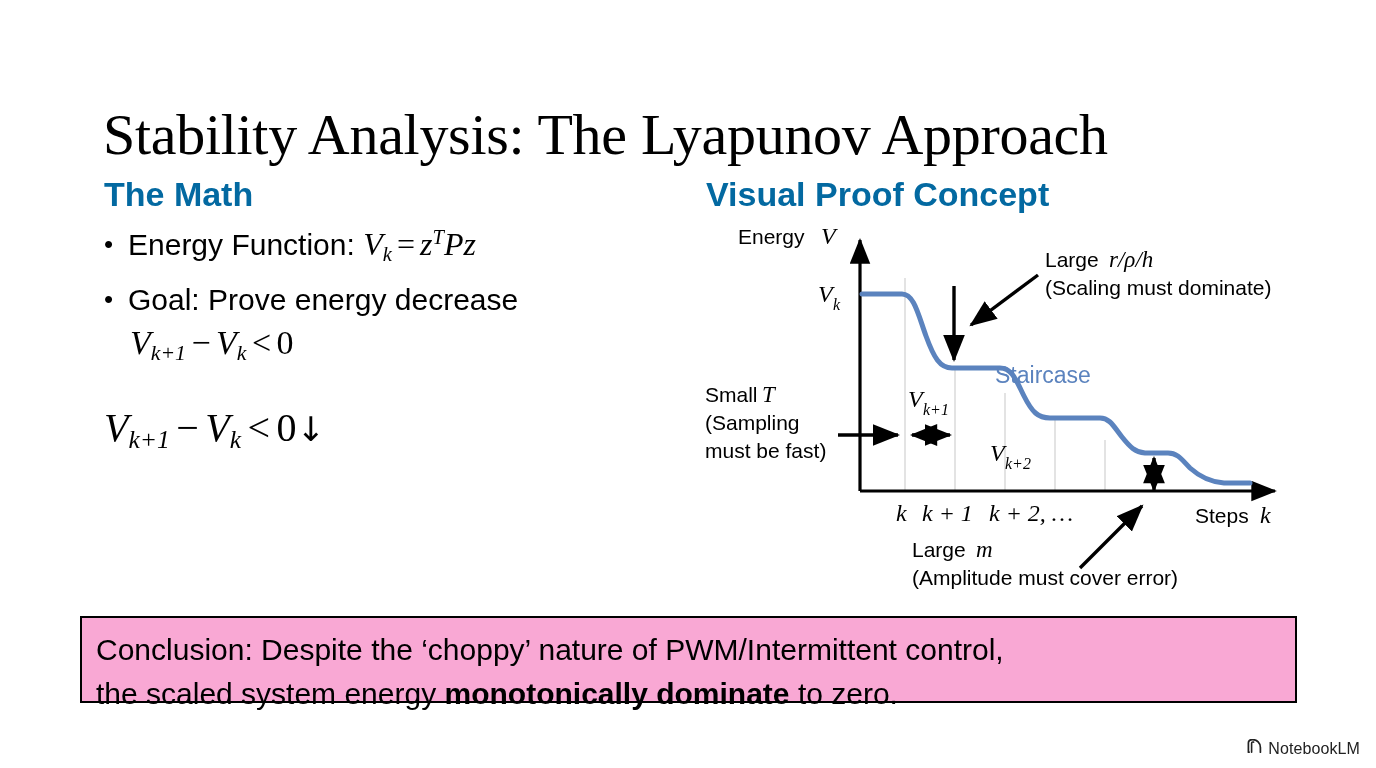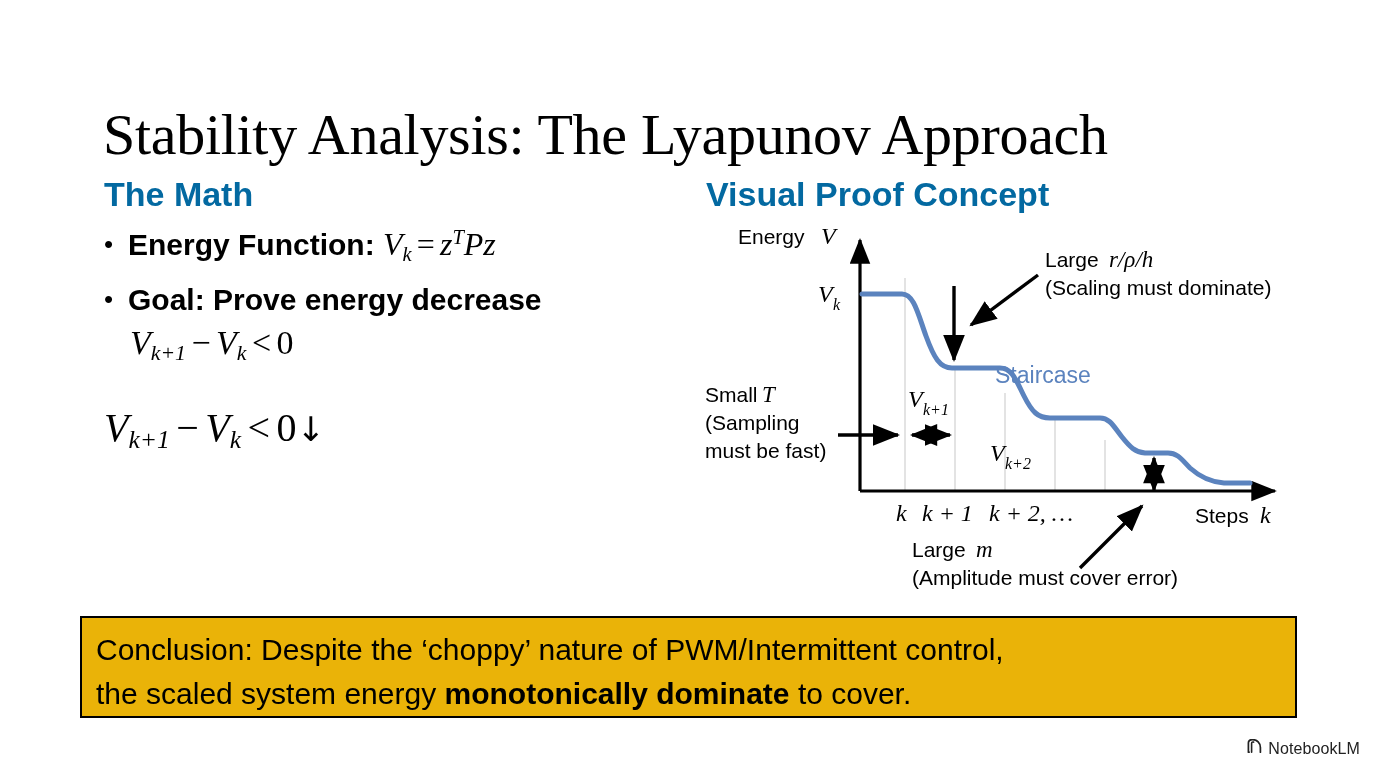--- a/index.html
+++ b/index.html
@@ -67,21 +67,20 @@
     flex: 0 0 auto;
     width: 24px;
     font-size: 26px;
     line-height: 41px;
   }
   .bullet-body { flex: 1 1 auto; }
   .bullet-text {
     font-family: "Liberation Sans", sans-serif;
     font-size: 30px;
     line-height: 41px;
-    font-weight: bold;
   }
 
   
   .math {
     font-family: "Liberation Serif", serif;
     font-style: italic;
     white-space: nowrap;
   }
   .math .up  { font-style: normal; }
   .math sub  {
@@ -134,23 +133,23 @@
   .dg-text   { font-family: "Liberation Sans", sans-serif; fill: #000; }
   .dg-math   { font-family: "Liberation Serif", serif; font-style: italic; fill: #000; }
   .dg-blue   { fill: #5b83be; }
 
   
   #conclusion-box {
     position: absolute;
     left: 80px;
     top: 616px;
     width: 1217px;
-    height: 102px;
+    height: 87px;
     border: 2px solid #000;
-    background: #eab308;
+    background: #f9a8d4;
     padding: 10px 20px 0 14px;
   }
   #conclusion-text {
     font-family: "Liberation Sans", sans-serif;
     font-size: 30px;
     line-height: 44px;
     color: #000;
   }
   #conclusion-text b { font-weight: 700; }
 
@@ -304,21 +303,21 @@
     <text class="dg-math" x="286" y="339" font-size="23">m</text>
     <text class="dg-text" x="222" y="367" font-size="21">(Amplitude must cover error)</text>
   </g>
 
 </svg>
 </div>
 
 <div id="conclusion-box">
   <div id="conclusion-text">
     <span>Conclusion: Despite the ‘choppy’ nature of PWM/Intermittent control,</span><br>
-    <span>the scaled system energy </span><b>monotonically dominate</b><span> to cover.</span>
+    <span>the scaled system energy </span><b>monotonically dominate</b><span> to zero.</span>
   </div>
 </div>
 
 <div id="watermark">
   <span>
     <svg width="17" height="15" viewBox="0 0 17 15" xmlns="http://www.w3.org/2000/svg">
       <path d="M2.4 13.2 V4.1 C2.4 1.9 4.3 0.6 6.6 0.6 C11.0 0.6 14.4 4.0 14.4 8.4 V13.2" fill="none" stroke="#222" stroke-width="1.7" stroke-linecap="round"></path>
       <path d="M5.6 13.2 V4.6 C5.6 3.3 6.6 2.7 7.6 3.1" fill="none" stroke="#222" stroke-width="1.6" stroke-linecap="round"></path>
       <circle cx="3.0" cy="13.2" r="0.9" fill="#222"></circle>
     </svg>

